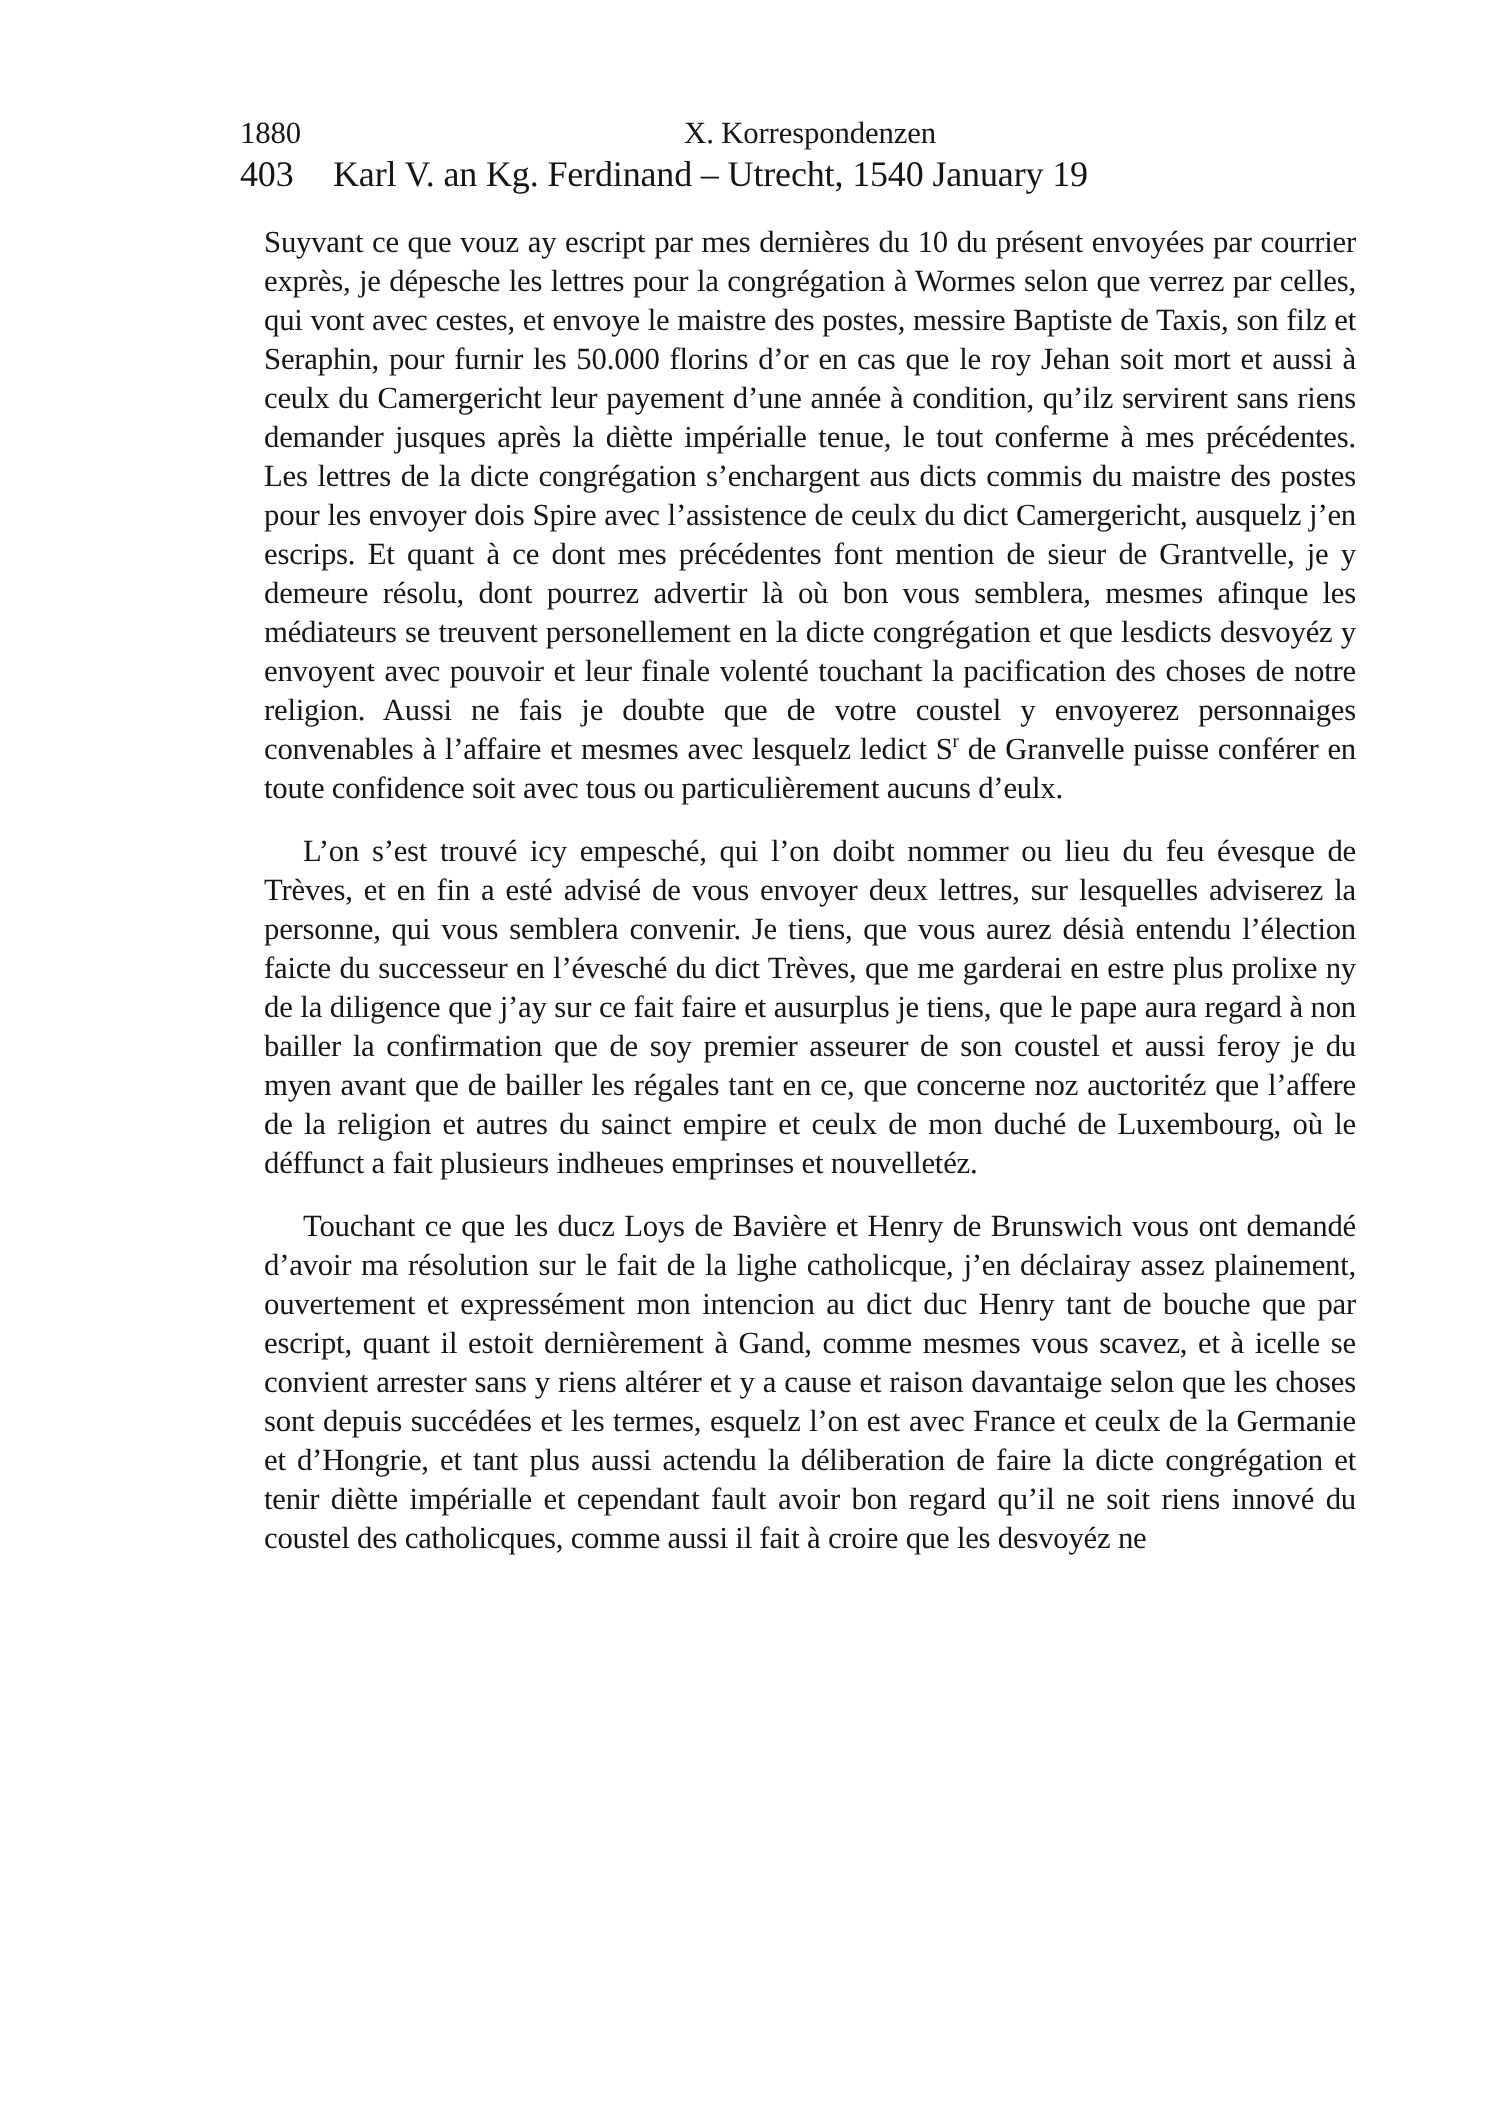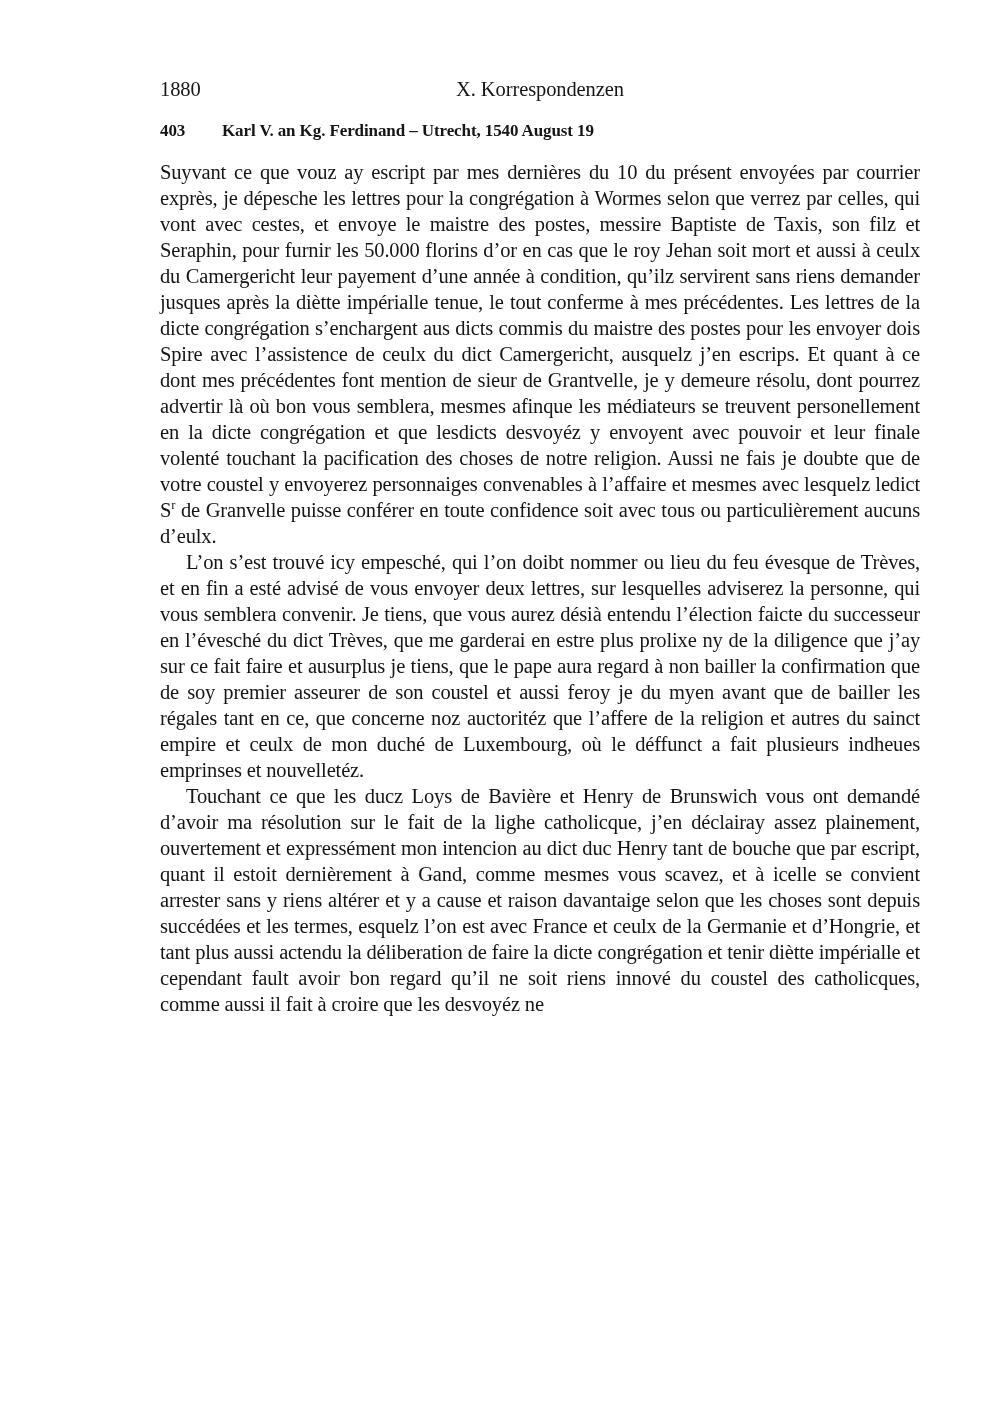--- a/index.html
+++ b/index.html
@@ -28,23 +28,22 @@
   .page-number { position: absolute; left: 0; top: 0; }
   .running-title {
     position: absolute; left: 50%; top: 0;
     transform: translateX(-50%);
     white-space: nowrap;
   }
 
   
   .entry-heading {
     display: flex;
-    margin-top: 17px;
-    font-weight: bold;
-    font-size: 17px;
+    font-weight: normal;
+    font-size: 24px;
     letter-spacing: -0.1px;
   }
   .entry-number { width: 62px; flex: 0 0 62px; }
   .entry-title { flex: 1; white-space: nowrap; }
 
   
   .source-block {
     margin-left: 62px;
     width: 698px;
     margin-top: 27px;
@@ -64,42 +63,42 @@
   .rm { font-style: normal; }
 
   
   .letter-body {
     margin-top: 18px;
     font-size: 20.5px;
     line-height: 26px;
     text-align: justify;
     letter-spacing: -0.15px;
   }
-  .letter-body p { margin: 0; }
+  .letter-body p { margin: 16px; }
   .letter-body p.indent { text-indent: 26px; }
   .letter-body sup {
     font-size: 0.62em;
     vertical-align: super;
     line-height: 0;
   }
 </style>
 </head>
 <body>
 
 <div class="page">
   <div class="text-col">
 
     <div class="running-header">
       <span class="page-number">1880</span>
       <span class="running-title">X. Korrespondenzen</span>
     </div>
 
     <div class="entry-heading">
       <span class="entry-number">403</span>
-      <span class="entry-title">Karl V. an Kg. Ferdinand – Utrecht, 1540 August 19</span>
+      <span class="entry-title">Karl V. an Kg. Ferdinand – Utrecht, 1540 January 19</span>
     </div>
 
 
 
     <div class="letter-body">
         <p><span>Suyvant ce que vouz ay escript par mes dernières du 10 du présent envoyées par courrier exprès, je dépesche les lettres pour la congrégation à Wormes selon que verrez par celles, qui vont avec cestes, et envoye le maistre des postes, messire Baptiste de Taxis, son filz et Seraphin, pour furnir les 50.000 florins d’or en cas que le roy Jehan soit mort et aussi à ceulx du Camergericht leur payement d’une année à condition, qu’ilz servirent sans riens demander jusques après la diètte impérialle tenue, le tout conferme à mes précédentes. Les lettres de la dicte congrégation s’enchargent aus dicts commis du maistre des postes pour les envoyer dois Spire avec l’assistence de ceulx du dict Camergericht, ausquelz j’en escrips. Et quant à ce dont mes précédentes font mention de sieur de Grantvelle, je y demeure résolu, dont pourrez advertir là où bon vous semblera, mesmes afinque les médiateurs se treuvent personellement en la dicte congrégation et que lesdicts desvoyéz y envoyent avec pouvoir et leur finale volenté touchant la pacification des choses de notre religion. Aussi ne fais je doubte que de votre coustel y envoyerez personnaiges convenables à l’affaire et mesmes avec lesquelz ledict S</span><sup>r</sup><span> de Granvelle puisse conférer en toute confidence soit avec tous ou particulièrement aucuns d’eulx.</span></p>
         <p class="indent"><span>L’on s’est trouvé icy empesché, qui l’on doibt nommer ou lieu du feu évesque de Trèves, et en fin a esté advisé de vous envoyer deux lettres, sur lesquelles adviserez la personne, qui vous semblera convenir. Je tiens, que vous aurez désià entendu l’élection faicte du successeur en l’évesché du dict Trèves, que me garderai en estre plus prolixe ny de la diligence que j’ay sur ce fait faire et ausurplus je tiens, que le pape aura regard à non bailler la confirmation que de soy premier asseurer de son coustel et aussi feroy je du myen avant que de bailler les régales tant en ce, que concerne noz auctoritéz que l’affere de la religion et autres du sainct empire et ceulx de mon duché de Luxembourg, où le déffunct a fait plusieurs indheues emprinses et nouvelletéz.</span></p>
         <p class="indent"><span>Touchant ce que les ducz Loys de Bavière et Henry de Brunswich vous ont demandé d’avoir ma résolution sur le fait de la lighe catholicque, j’en déclairay assez plainement, ouvertement et expressément mon intencion au dict duc Henry tant de bouche que par escript, quant il estoit dernièrement à Gand, comme mesmes vous scavez, et à icelle se convient arrester sans y riens altérer et y a cause et raison davantaige selon que les choses sont depuis succédées et les termes, esquelz l’on est avec France et ceulx de la Germanie et d’Hongrie, et tant plus aussi actendu la déliberation de faire la dicte congrégation et tenir diètte impérialle et cependant fault avoir bon regard qu’il ne soit riens innové du coustel des catholicques, comme aussi il fait à croire que les desvoyéz ne</span></p>
       </div>
 

